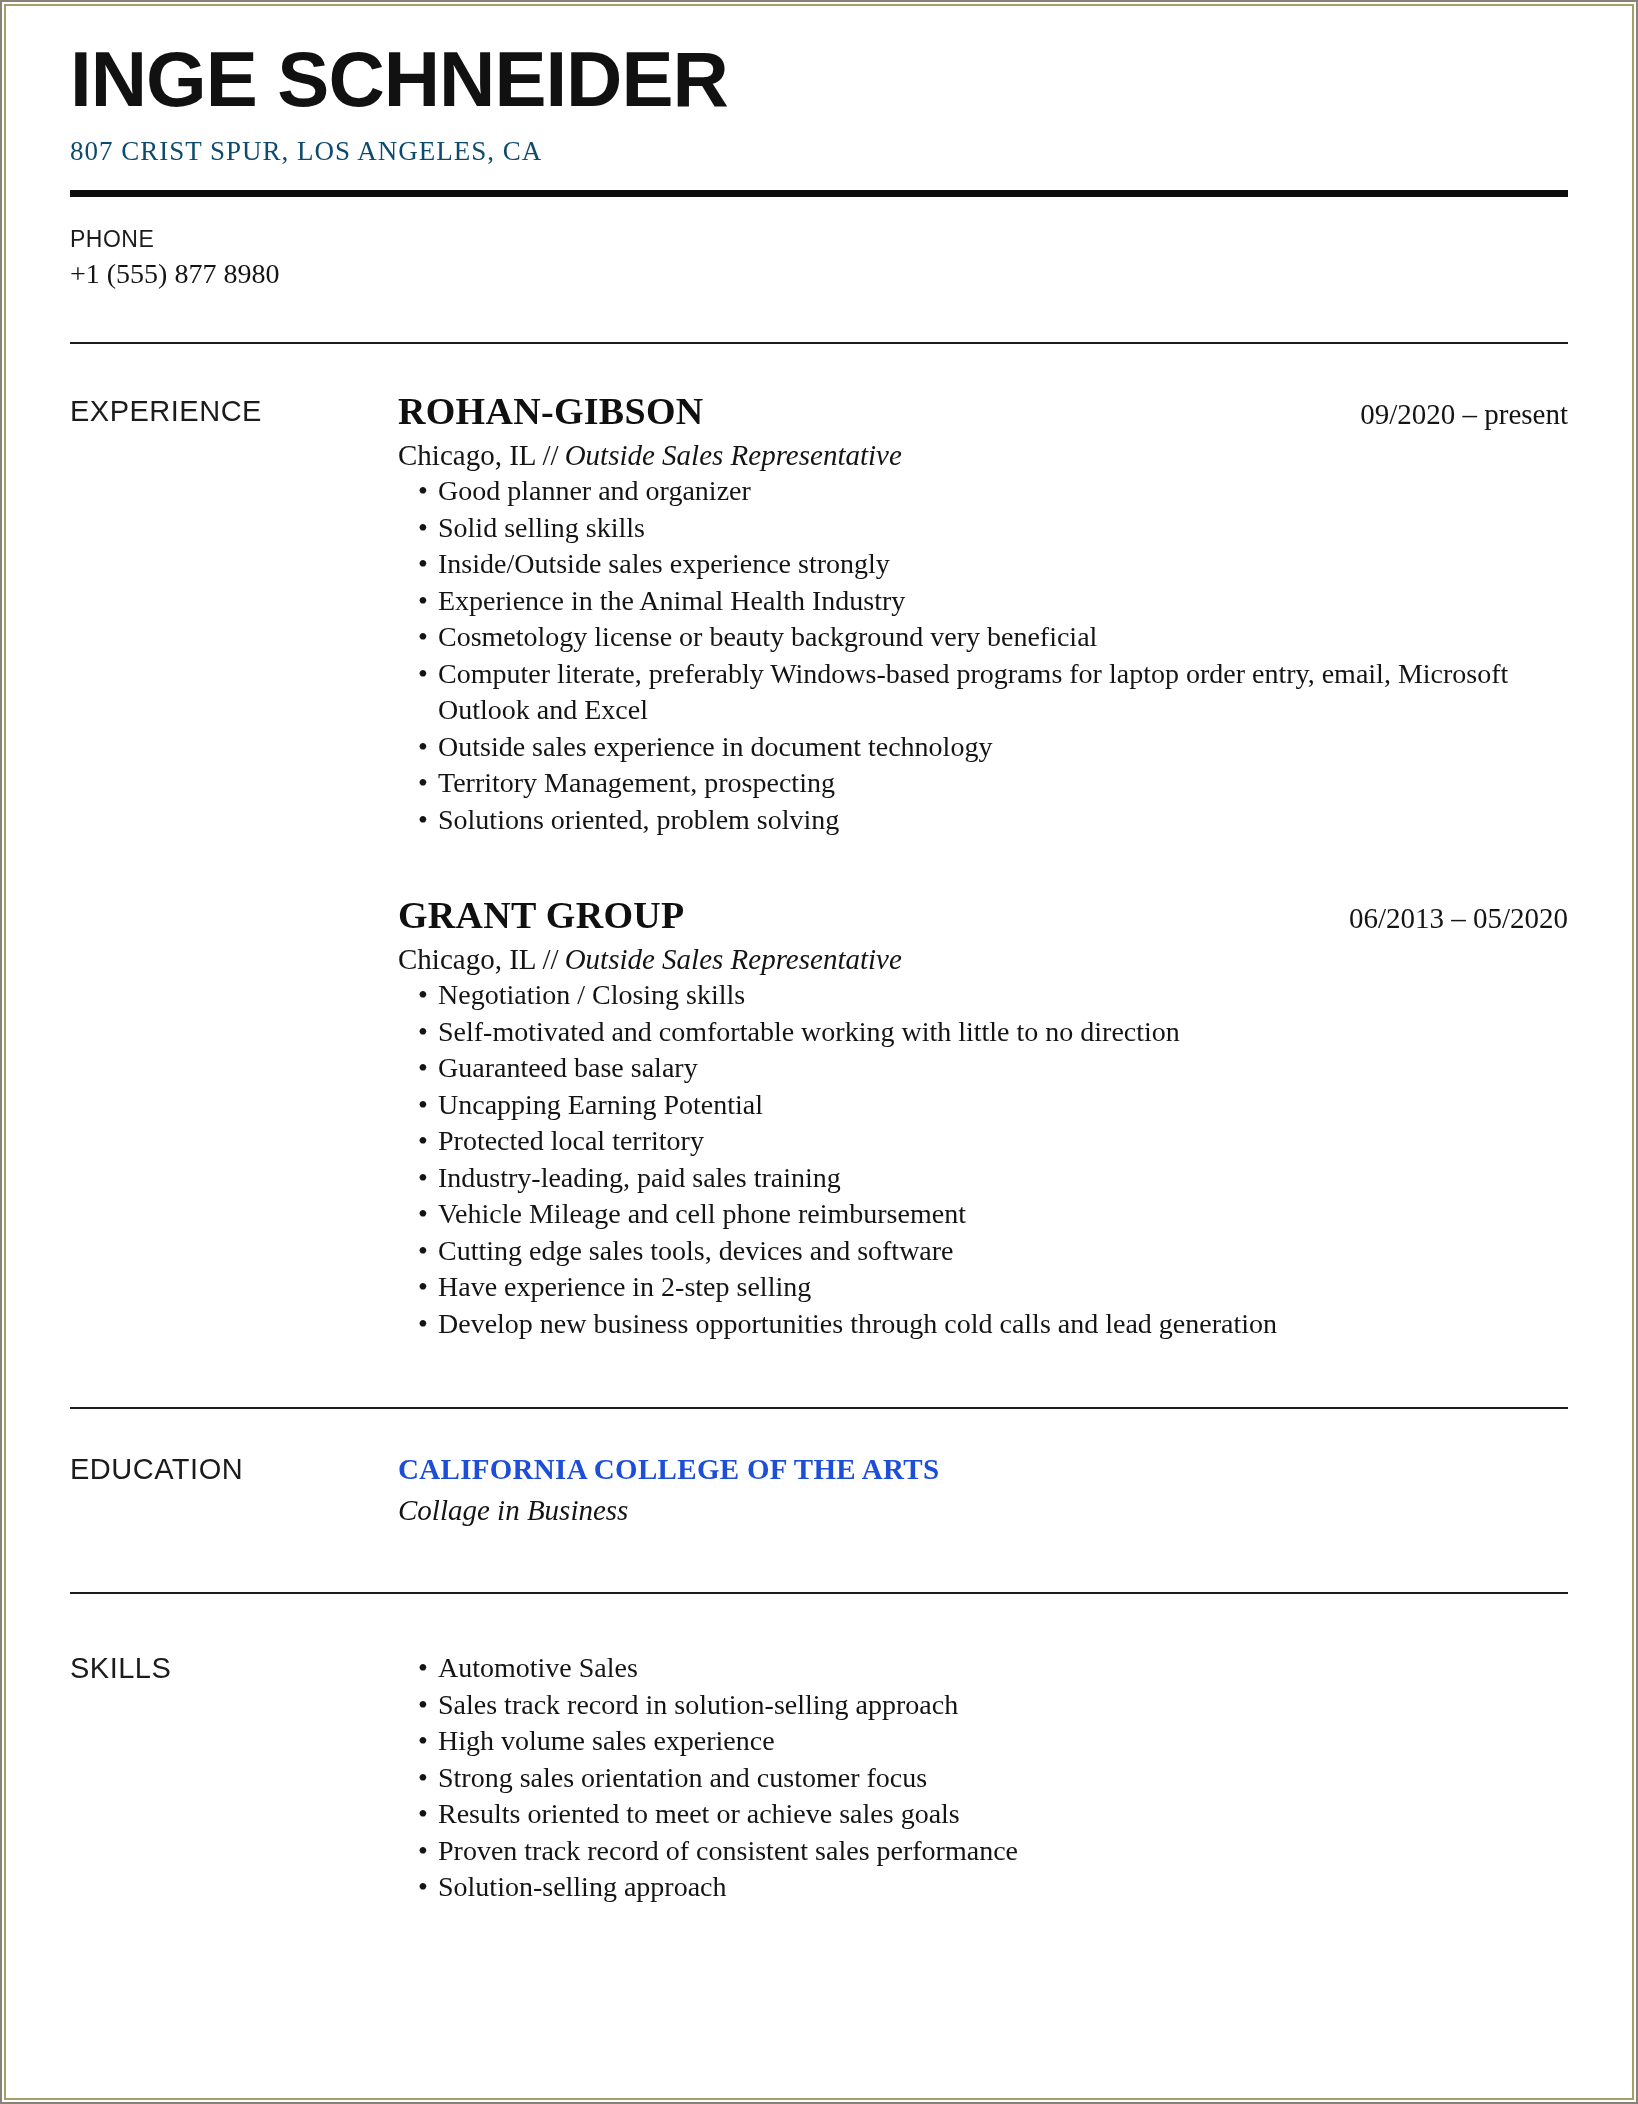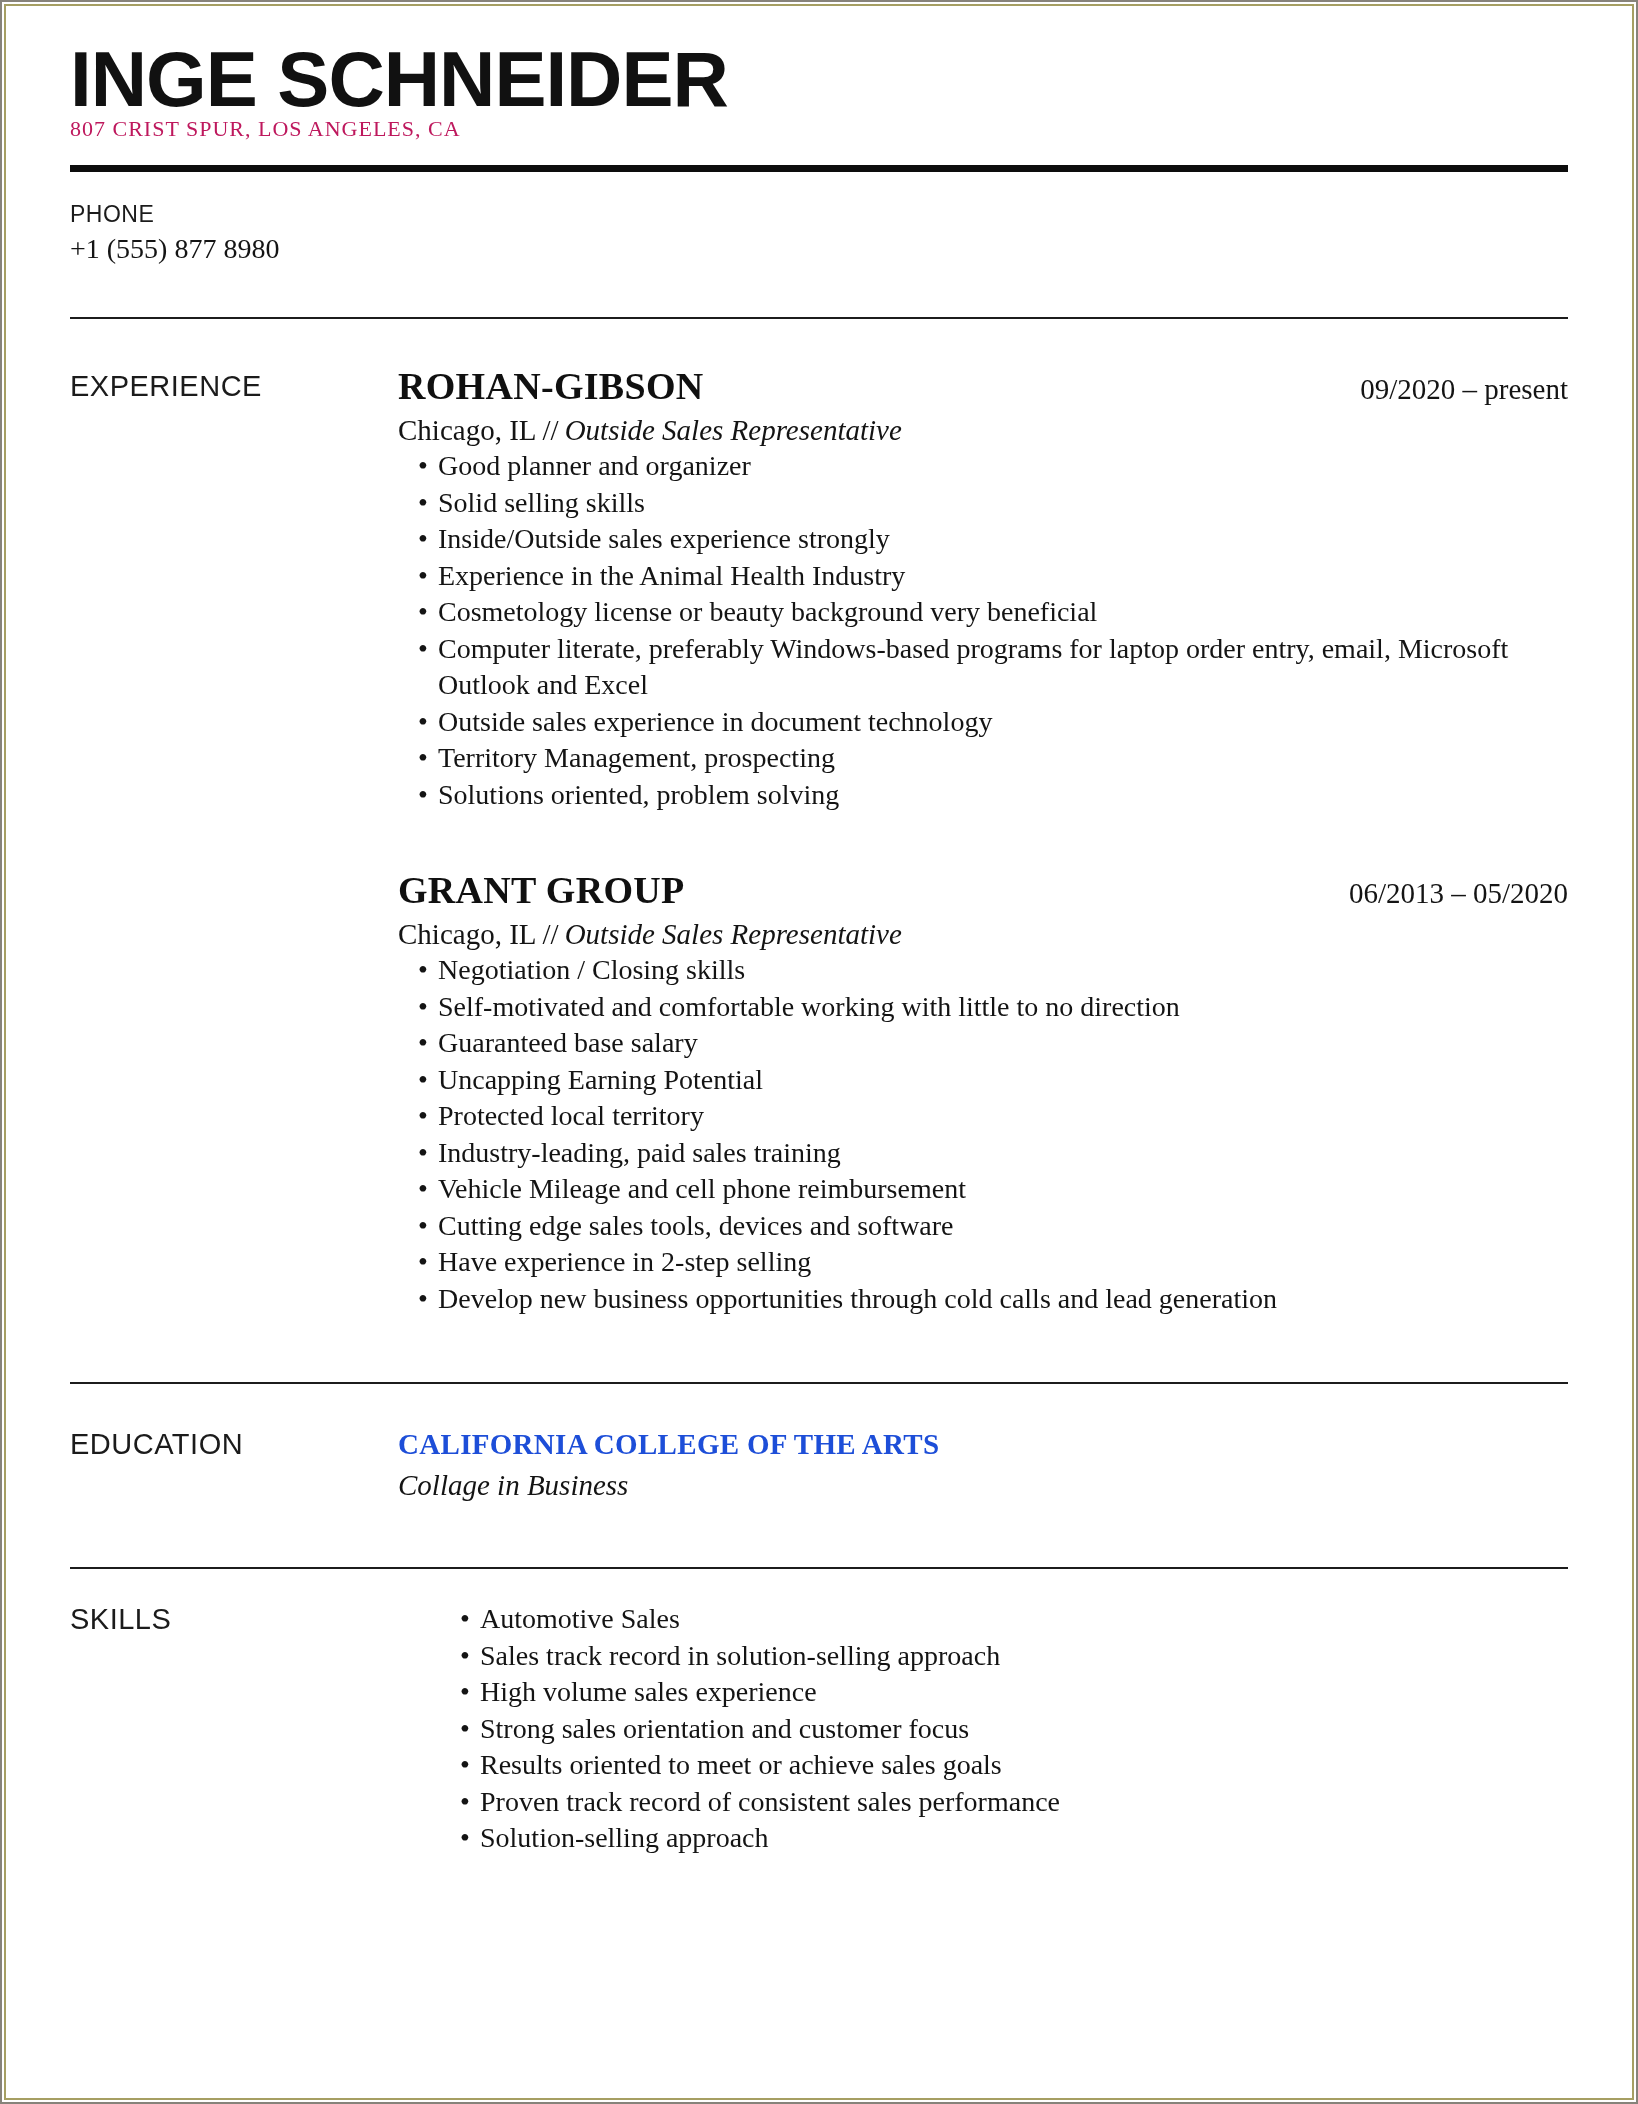--- a/index.html
+++ b/index.html
@@ -33,25 +33,25 @@
     font-family: "Liberation Sans", sans-serif;
     font-size: 78px;
     font-weight: 700;
     line-height: 1;
     letter-spacing: -1px;
     color: #111;
     margin-top: 40px;
     white-space: nowrap;
   }
   .address {
-    font-size: 22px;
+    font-size: 27px;
     letter-spacing: 1px;
     line-height: 1;
-    margin-top: 0;
-    color: #be185d;
+    margin-top: 20px;
+    color: #0c4a6e;
   }
   .rule-thick {
     height: 7px;
     background: #0d0d0d;
     margin-top: 25px;
   }
   .phone-label {
     font-family: Liberation Sans, sans-serif;
     font-size: 23px;
     letter-spacing: 0.5px;
@@ -142,21 +142,21 @@
   }
   .edu-degree {
     font-style: italic;
     font-size: 29px;
     line-height: 36px;
     margin-top: 5px;
     color: #141414;
   }
   .rule-after-education { margin-top: 64px; }
 
-  .sec-skills { margin-top: 32px; gap: 42px; }
+  .sec-skills { margin-top: 56px; }
   .sec-skills ul.bullets { margin-top: 0; }
 </style>
 </head>
 <body>
 
 <div class="frame-outer"></div>
 <div class="frame-inner"></div>
 
 <div class="content">
 

